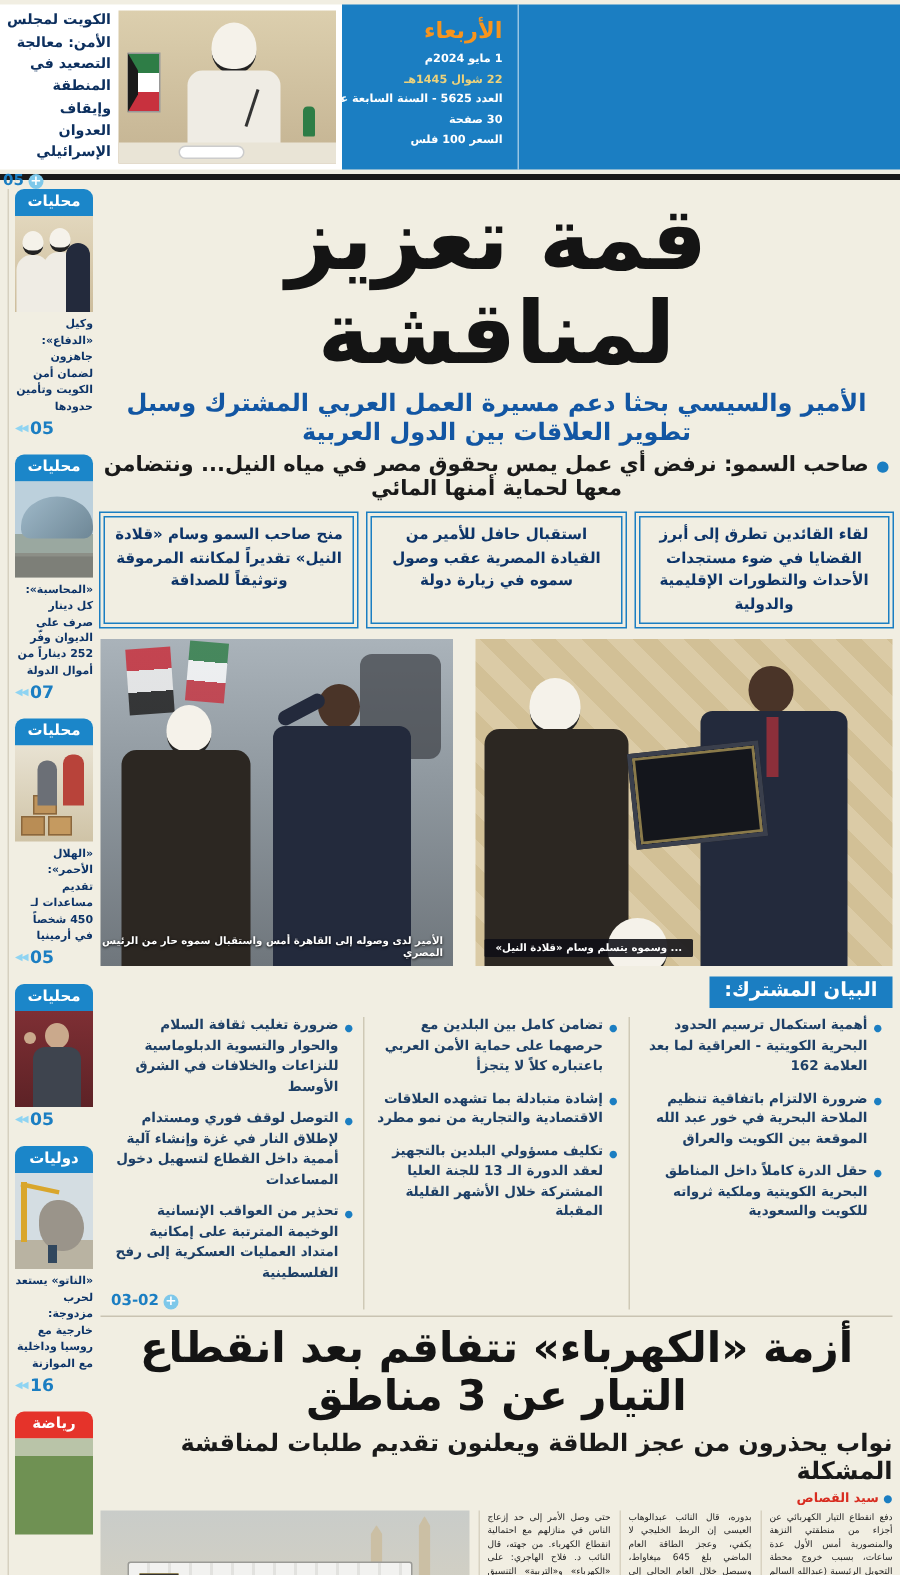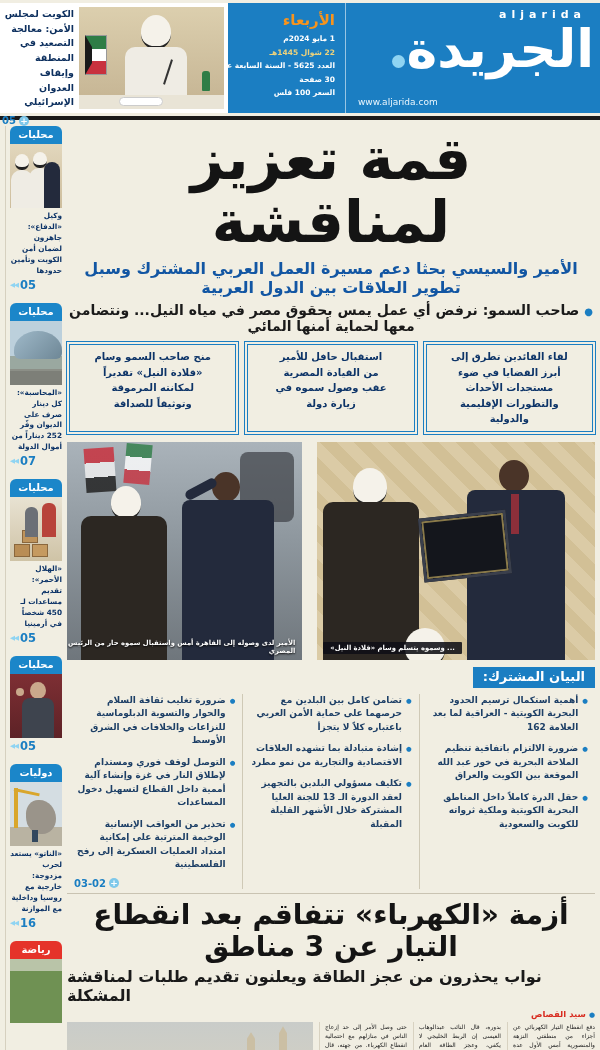--- a/index.html
+++ b/index.html
@@ -40,42 +40,42 @@
   .side-pg{display:flex;direction:ltr;align-items:center;gap:2px;margin-top:1px}
   .chev{color:#8fd4f2;font-size:6.5px;letter-spacing:-1px}
   .side-num{color:#1b7ec2;font-weight:800;font-size:11.5px}
 
   
   .lead-headline{font-size:58px;font-weight:800;color:#141414;text-align:center;line-height:1.08;margin-top:2px}
   .lead-sub-blue{font-size:16px;font-weight:800;color:#1256a3;text-align:center;margin-top:6px}
   .lead-sub-black{font-size:14px;font-weight:800;color:#1a1a1a;text-align:center;margin-top:5px}
   .lead-sub-black .b{color:#1b7ec2;font-size:10px}
   .lead-boxes{display:flex;gap:7px;margin-top:8px}
-  .lead-box{flex:1;border:1.5px solid #1b7ec2;outline:1px solid #1b7ec2;outline-offset:2px;margin:2px;padding:4px 24px;font-size:10px;font-weight:800;color:#0d3468;text-align:center;line-height:1.55;background:#f1eee2}
+  .lead-box{flex:1;border:1.5px solid #1b7ec2;outline:1px solid #1b7ec2;outline-offset:2px;margin:2px;padding:4px 6px;font-size:10px;font-weight:800;color:#0d3468;text-align:center;line-height:1.55;background:#f1eee2}
   .lead-photos{display:flex;gap:15px;height:218px;margin-top:8px}
   .photo-gift{flex:1.18}
   .photo-arrival{flex:1}
   .cap-chip{position:absolute;left:6px;bottom:6px;background:rgba(15,15,22,.88);color:#fff;font-size:6.8px;font-weight:700;padding:2px 7px;border-radius:1px}
   .cap-onphoto{position:absolute;right:7px;bottom:5px;color:#fff;font-size:6.8px;font-weight:700;text-shadow:0 1px 2px #000}
 
   
   .stmt-bar{background:#1b7ec2;color:#fff;font-size:13px;font-weight:800;padding:2px 10px 4px;width:fit-content;margin-top:7px}
   .stmt-grid{display:flex;margin-top:6px}
   .stmt-col{flex:1;padding:0 7px}
   .stmt-col.r1,.stmt-col.r2{border-left:1px solid #cfc9b6}
   .pt{display:flex;gap:4px;font-size:9px;font-weight:800;color:#1d3f66;line-height:1.5;margin-bottom:8px;text-align:right}
   .pt .b{color:#1b7ec2;font-size:6.5px;margin-top:3px}
   .pt-pg{display:flex;direction:ltr;align-items:center;gap:3px;margin-top:-2px}
   .pg-num{color:#1b7ec2;font-weight:800;font-size:10px}
   .pg-plus{width:10px;height:10px;border-radius:50%;background:#7ec8ea;color:#fff;font-size:9px;line-height:10px;text-align:center;font-weight:800;display:inline-block}
 
   
   .elec{border-top:1px solid #c9c3b2;margin-top:4px;padding-top:5px}
   .elec-h{font-size:28px;font-weight:800;color:#141414;text-align:center;line-height:1.15}
-  .elec-sub{font-size:16px;font-weight:800;color:#1a1a1a;text-align:left;margin-top:4px}
+  .elec-sub{font-size:16px;font-weight:800;color:#1a1a1a;text-align:right;margin-top:4px}
   .byline{font-size:8.5px;font-weight:800;color:#d82c20;margin-top:4px}
   .byline .b{color:#1b7ec2;font-size:7px}
   .art{display:flex;gap:6px;height:152px;margin-top:3px}
   .art-col{width:88px;flex:0 0 88px;font-size:6px;color:#222;text-align:justify;line-height:1.5;border-left:1px solid #d8d2c1;padding-left:5px;overflow:hidden}
   .art-col.last{display:flex;flex-direction:column}
   .photo-gen{flex:1}
   .eco-pg{display:flex;direction:ltr;align-items:center;gap:3px;margin-top:2px}
 
   
   .abs{position:absolute}
@@ -112,28 +112,20 @@
     </div>
     <div class="mast-blue">
       <div class="date-col">
         <div class="day">الأربعاء</div>
         <div class="dl">1 مايو 2024م</div>
         <div class="dl gold">22 شوال 1445هـ</div>
         <div class="dl">العدد 5625 - السنة السابعة عشرة</div>
         <div class="dl">30 صفحة</div>
         <div class="dl">السعر 100 فلس</div>
       </div>
-      <div class="logo-block">
-        <div class="logo-latin">aljarida</div>
-        <div class="logo-ar">
-          <span class="logo-dot"></span>
-          <span class="logo-word">الجريدة</span>
-        </div>
-        <div class="logo-url">www.aljarida.com</div>
-      </div>
     </div>
   </header>
   <div class="black-rule"></div>
 
   <div class="content">
 
     <main class="main">
 
       <h1 class="lead-headline">قمة تعزيز لمناقشة</h1>
       <div class="lead-sub-blue">الأمير والسيسي بحثا دعم مسيرة العمل العربي المشترك وسبل تطوير العلاقات بين الدول العربية</div>

